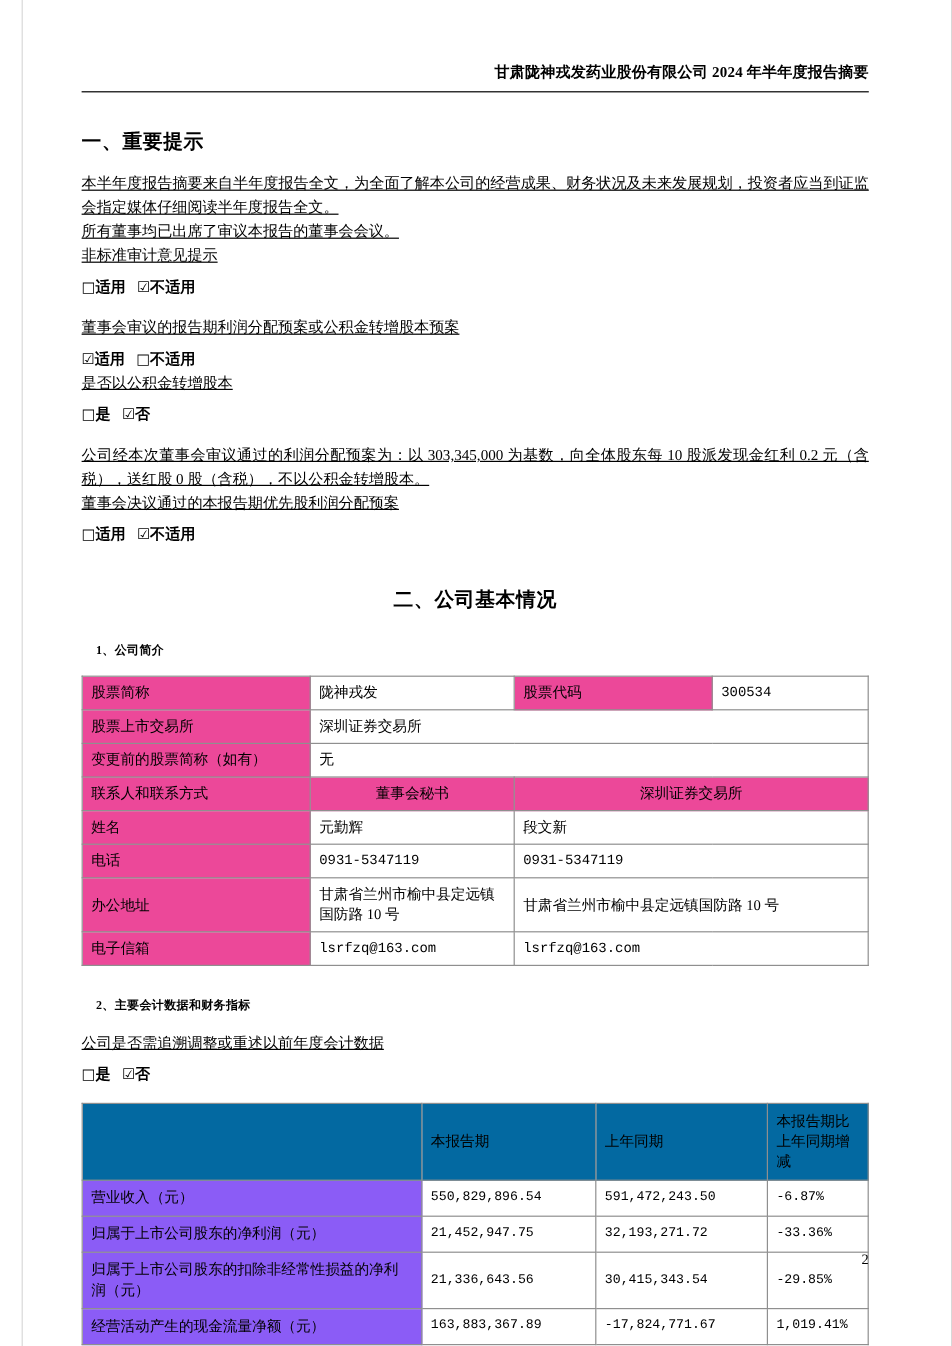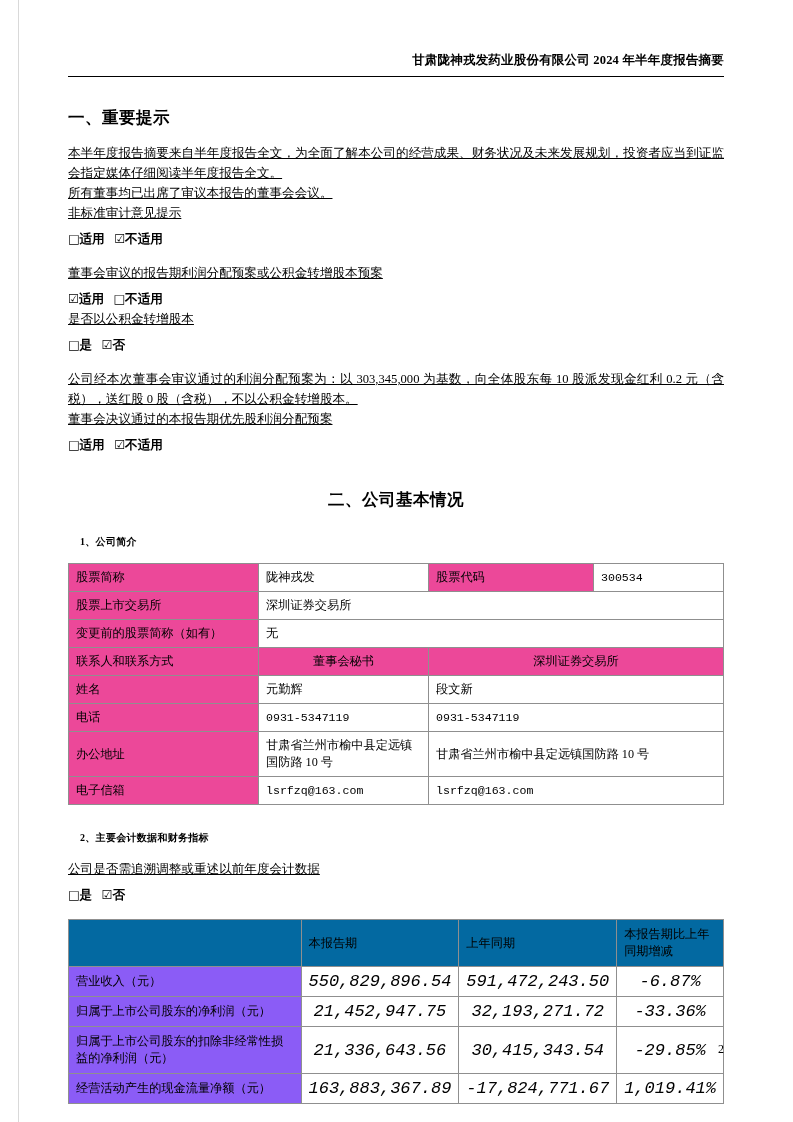--- a/index.html
+++ b/index.html
@@ -100,24 +100,23 @@
     font-size: 12.2px;
   }
   table.fin td {
     border: 1px solid #8f8f8f;
     padding: 6px 7px;
     line-height: 17px;
     vertical-align: middle;
   }
   table.fin td.lbl { width: 268px; background: #8b5cf6; }
   table.fin td.num {
-    text-align: center;
+    text-align: left;
     font-family: "Liberation Mono", "DejaVu Sans Mono", monospace;
-    font-size: 17px;
-    font-style: italic;
+    font-size: 11px;
   }
   table.fin td.hd {
     background: #0369a1;
     text-align: left;
     font-weight: normal;
   }
   .pagenum {
     position: absolute;
     right: 69px;
     top: 1042px;

